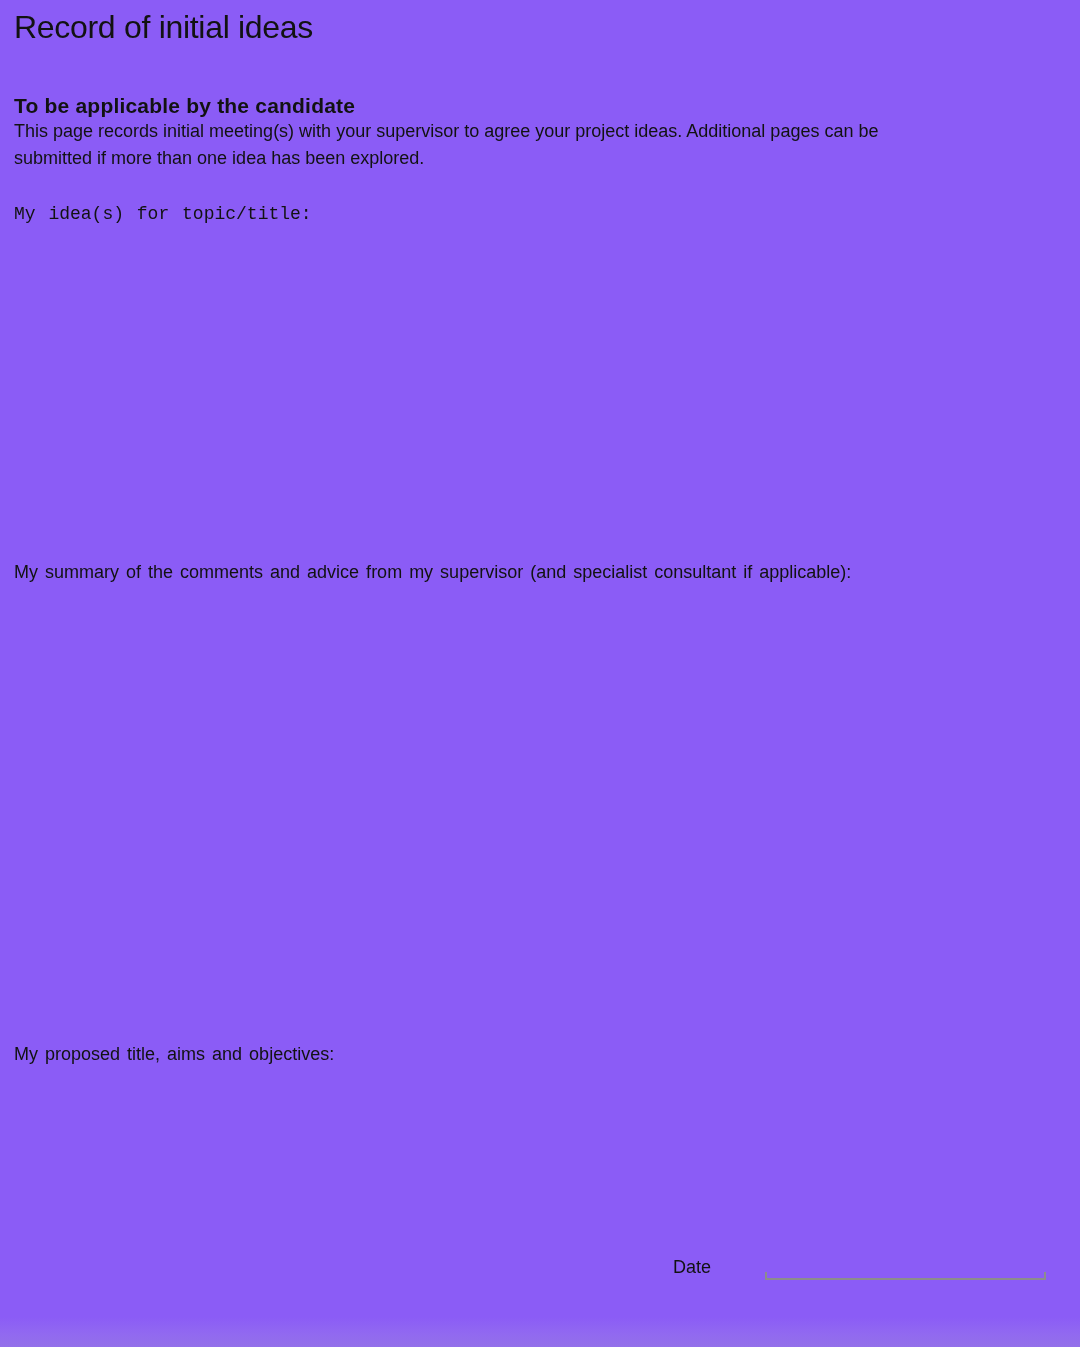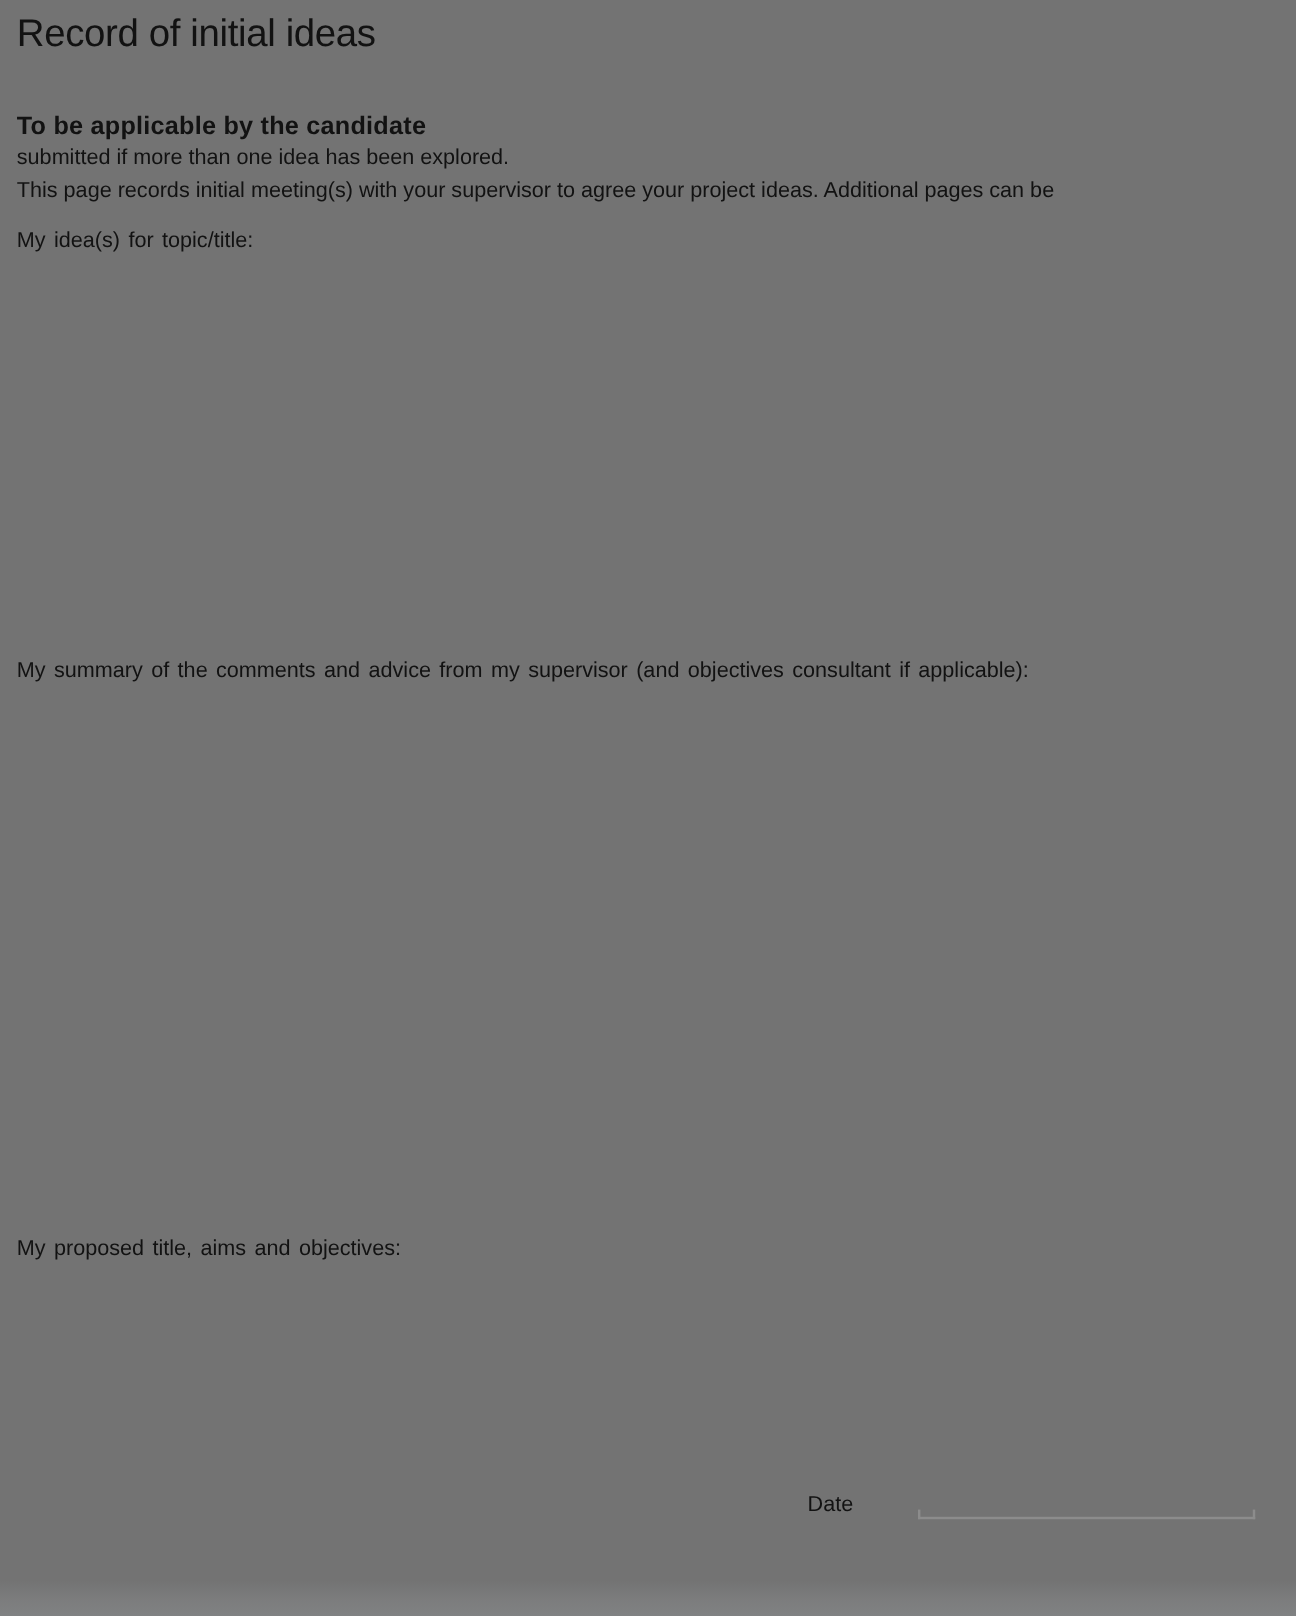--- a/index.html
+++ b/index.html
@@ -11,21 +11,21 @@
     overflow: hidden;
     font-family: "Liberation Sans", "DejaVu Sans", sans-serif;
     color: #121212;
   }
   .page {
     position: relative;
     box-sizing: border-box;
     width: 1080px;
     height: 1347px;
     padding: 10px 14px 0 14px;
-    background: #737373;
+    background: #8b5cf6;
   }
   .doc-title {
     margin: 0;
     font-size: 32px;
     font-weight: 400;
     line-height: 34px;
     letter-spacing: -0.3px;
     white-space: nowrap;
   }
   .section-heading {
@@ -40,21 +40,21 @@
     font-size: 18px;
     line-height: 27px;
     white-space: nowrap;
   }
   .field-label {
     font-size: 18px;
     line-height: 24px;
     word-spacing: 2px;
     white-space: nowrap;
   }
-  .field-label.first { margin-top: 16px; }
+  .field-label.first { margin-top: 30px; font-family: Liberation Mono, monospace; }
   .answer-area { width: 100%; }
   .answer-area.h-sm { height: 104px; }
   .answer-area.h-lg1 { height: 230px; }
   .answer-area.h-lg2 { height: 231px; }
   .answer-area.h-lg3 { height: 227px; }
   .date-row {
     display: flex;
     align-items: flex-start;
     margin-top: 190px;
     gap: 16px;
@@ -91,30 +91,30 @@
 </head>
 <body>
 
 <div class="page">
 
   <h1 class="doc-title">Record of initial ideas</h1>
 
   <div class="section-heading">To be applicable by the candidate</div>
 
   <div>
+    <div class="intro-line">This page records initial meeting(s) with your supervisor to agree your project ideas. Additional pages can be</div>
     <div class="intro-line">submitted if more than one idea has been explored.</div>
-    <div class="intro-line">This page records initial meeting(s) with your supervisor to agree your project ideas. Additional pages can be</div>
   </div>
 
   <div class="field-label first">My idea(s) for topic/title:</div>
   <div class="answer-area h-sm"></div>
 
   <div class="answer-area h-lg1"></div>
 
-  <div class="field-label">My summary of the comments and advice from my supervisor (and objectives consultant if applicable):</div>
+  <div class="field-label">My summary of the comments and advice from my supervisor (and specialist consultant if applicable):</div>
   <div class="answer-area h-lg2"></div>
 
   <div class="answer-area h-lg3"></div>
 
   <div class="field-label">My proposed title, aims and objectives:</div>
 
   <div class="date-row">
     <div class="date-label">Date</div>
     <div class="date-line"></div>
   </div>

